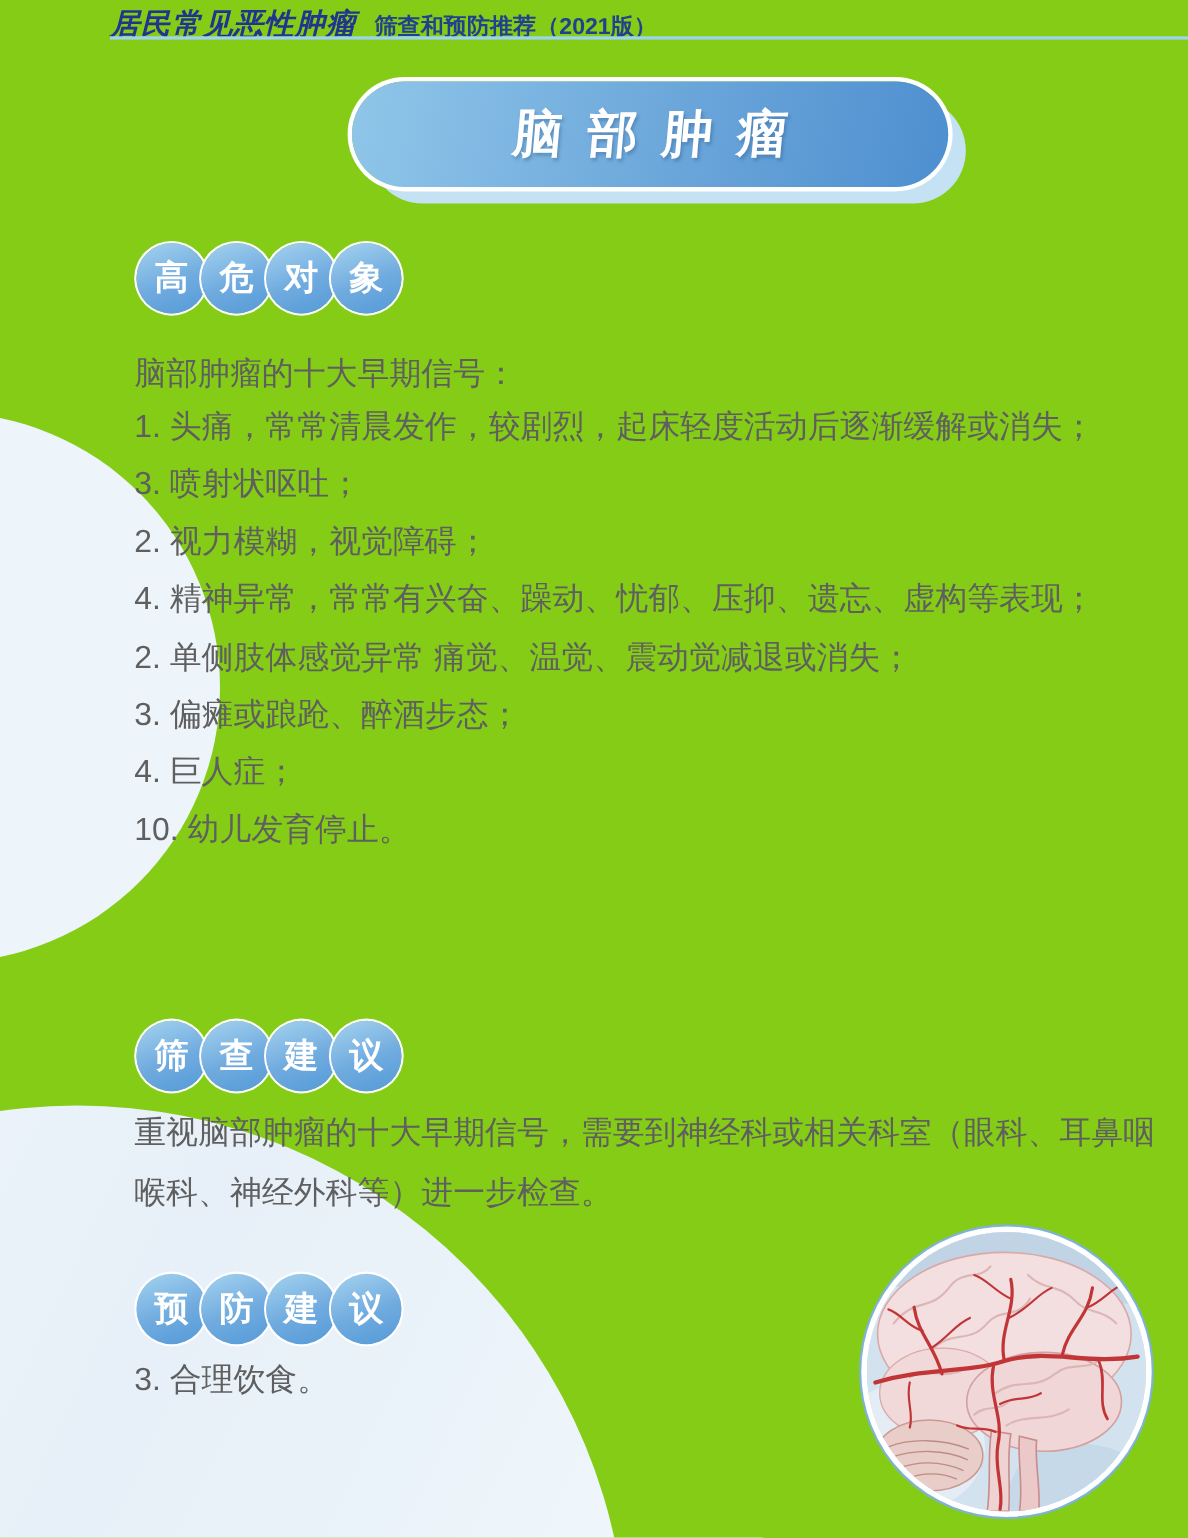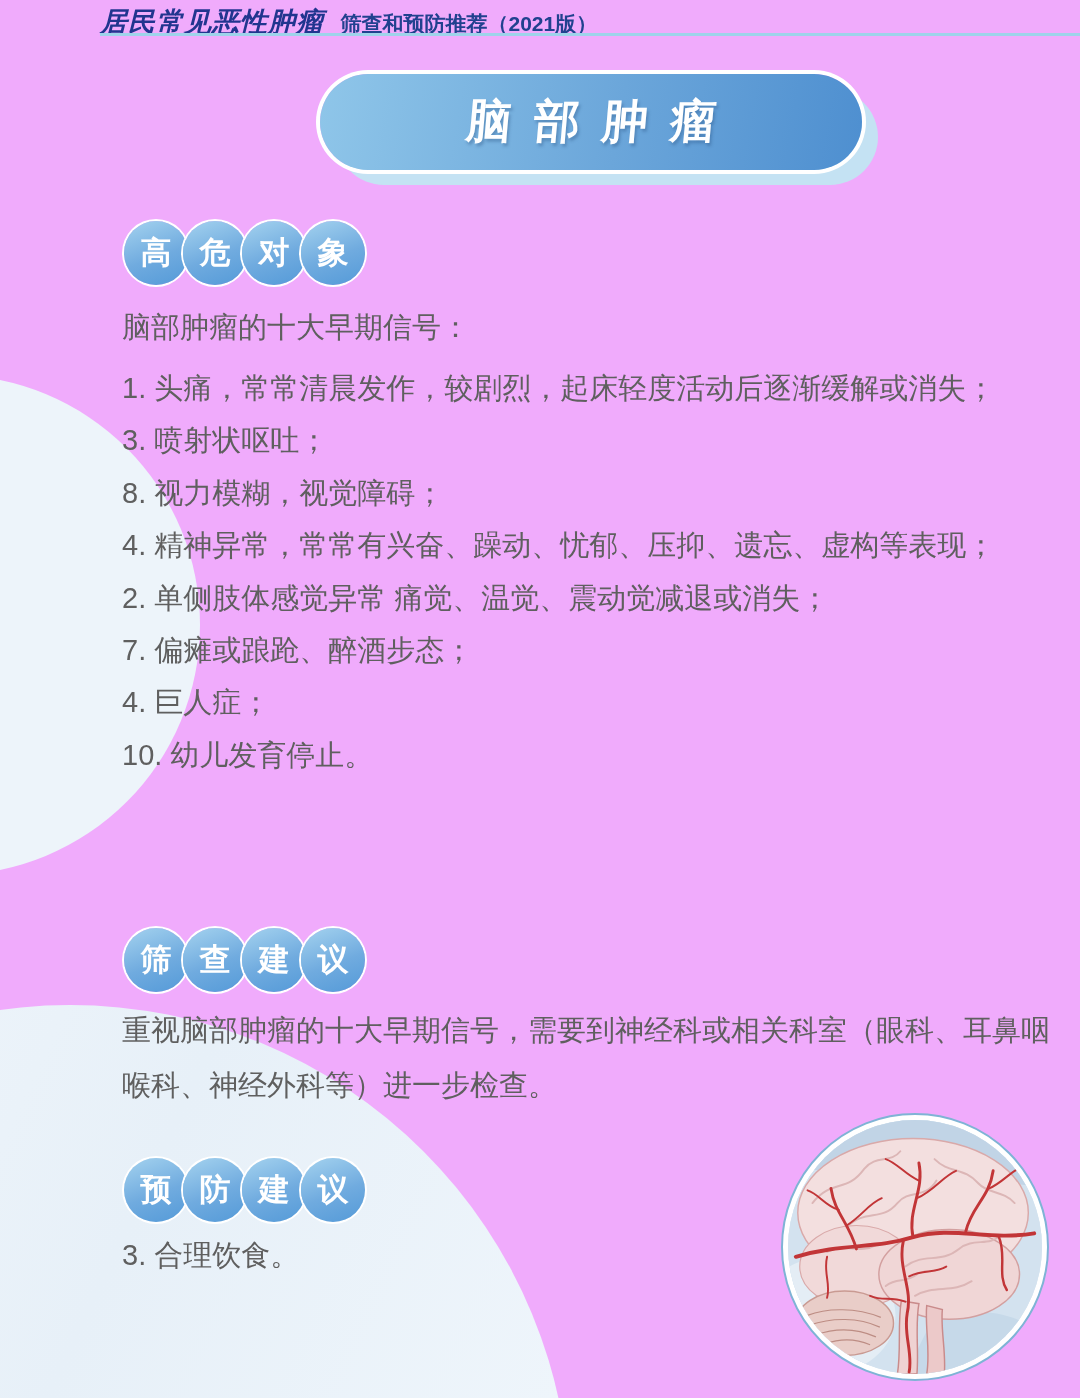--- a/index.html
+++ b/index.html
@@ -1,20 +1,20 @@
 <!DOCTYPE html>
 <html><head>
 <meta charset="utf-8">
 <style>
   html,body{margin:0;padding:0;background:#ffffff;}
   .page{
     position:relative;
     width:1080px;height:1398px;
     margin:0 auto;
-    background:#f0abfc;
+    background:#84cc16;
     overflow:hidden;
     font-family:"Liberation Sans","DejaVu Sans",sans-serif;
   }
   
   .bg-blob{position:absolute;border-radius:50%;pointer-events:none;}
   .blob-left{
     left:-300px;top:375px;width:500px;height:500px;
     background:#edf4fa;
   }
   .blob-bottom{
@@ -63,21 +63,21 @@
     color:#ffffff;font-size:31px;font-weight:bold;
     display:flex;align-items:center;justify-content:center;
     position:relative;
   }
   .badge + .badge{margin-left:-5px;}
   .badge:nth-child(2){z-index:2;}
   .badge:nth-child(3){z-index:3;}
   .badge:nth-child(4){z-index:4;}
   
   .body-text{color:#5f5f5f;font-size:29px;}
-  .intro{position:absolute;left:122px;top:308px;}
+  .intro{position:absolute;left:122px;top:320px;}
   .signal-list{position:absolute;left:122px;top:362px;width:920px;line-height:52.4px;}
   .signal-list div{white-space:nowrap;}
   .screen-para{position:absolute;left:122px;top:1003px;width:952px;line-height:55px;}
   .prevent-list{position:absolute;left:122px;top:1229px;width:720px;line-height:52.4px;}
   .prevent-list div{white-space:nowrap;}
   
   .row-highrisk{left:124px;top:221px;}
   .row-screening{left:124px;top:928px;}
   .row-prevention{left:124px;top:1158px;}
   
@@ -121,24 +121,24 @@
     <div class="badge">危</div>
     <div class="badge">对</div>
     <div class="badge">象</div>
   </div>
 
   <div class="body-text intro">脑部肿瘤的十大早期信号：</div>
 
   <div class="body-text signal-list">
     <div>1. 头痛，常常清晨发作，较剧烈，起床轻度活动后逐渐缓解或消失；</div>
     <div>3. 喷射状呕吐；</div>
-    <div>8. 视力模糊，视觉障碍；</div>
+    <div>2. 视力模糊，视觉障碍；</div>
     <div>4. 精神异常，常常有兴奋、躁动、忧郁、压抑、遗忘、虚构等表现；</div>
     <div>2. 单侧肢体感觉异常 痛觉、温觉、震动觉减退或消失；</div>
-    <div>7. 偏瘫或踉跄、醉酒步态；</div>
+    <div>3. 偏瘫或踉跄、醉酒步态；</div>
     <div>4. 巨人症；</div>
     <div>10. 幼儿发育停止。</div>
   </div>
 
   <div class="badge-row row-screening">
     <div class="badge">筛</div>
     <div class="badge">查</div>
     <div class="badge">建</div>
     <div class="badge">议</div>
   </div>

